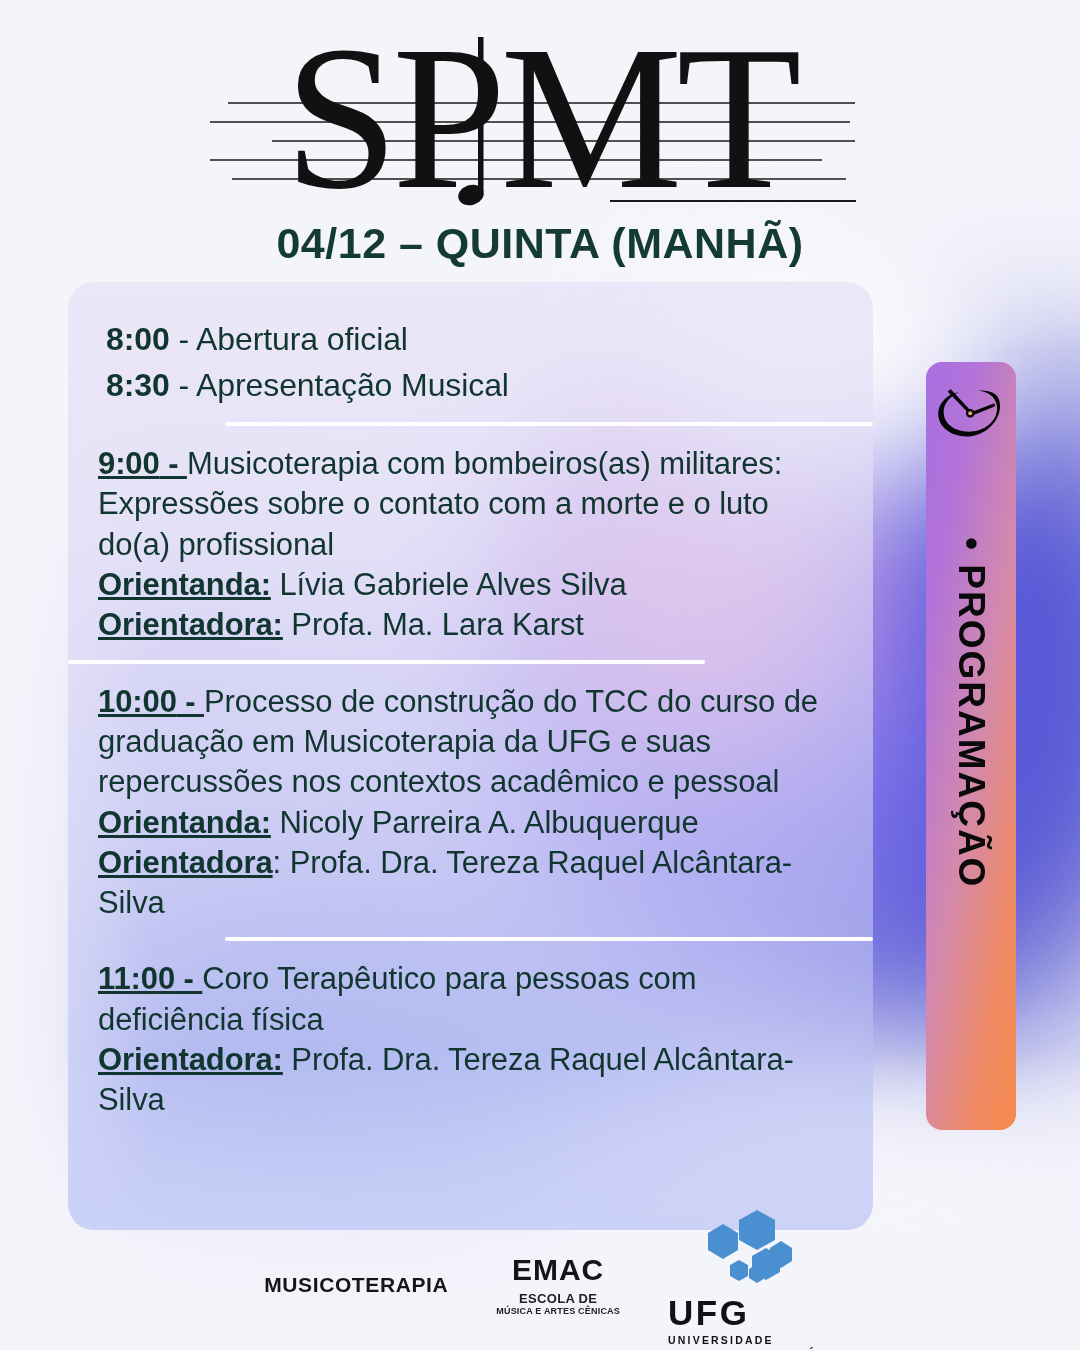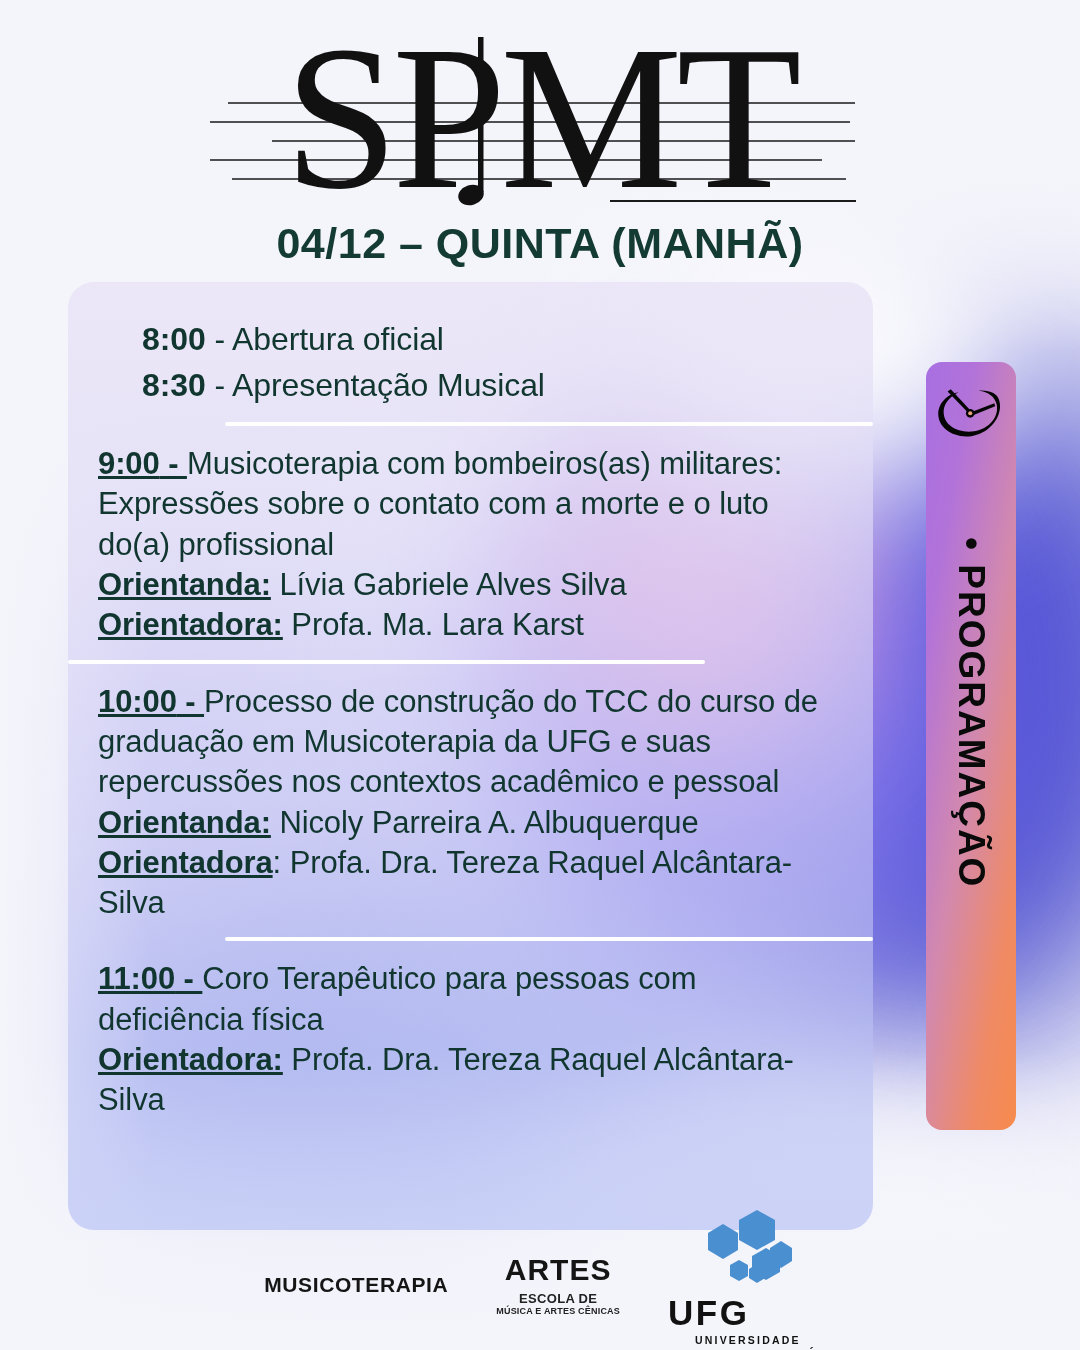--- a/index.html
+++ b/index.html
@@ -99,21 +99,21 @@
   .block{position:relative;}
   .line{
     color:#113630;
     font-size:31px;
     line-height:1.30;
     font-weight:500;
     letter-spacing:-.1px;
   }
   .line.opening{font-size:32px;padding-left:8px;line-height:1.44;}
   .line b{font-weight:800;text-decoration:underline;}
-  .line .t{font-weight:800;margin-left:36px;}
+  .line .t{font-weight:800;}
 
   .divider{
     height:4px;background:#ffffff;border-radius:2px;
     margin:14px 0 18px 0;
   }
   .divider.right-aligned{margin-left:127px;margin-right:-30px;}
   .divider.left-aligned{margin-left:-30px;width:637px;}
 
   
   .side-pill{
@@ -145,21 +145,21 @@
   .logo-musicoterapia{
     font-size:21px;font-weight:800;letter-spacing:.6px;color:#151515;
   }
   .logo-emac{text-align:center;line-height:1;}
   .logo-emac .emac-main{font-size:30px;font-weight:800;letter-spacing:1px;color:#151515;}
   .logo-emac .emac-sub1{font-size:13px;font-weight:700;letter-spacing:.3px;color:#222;margin-top:7px;}
   .logo-emac .emac-sub2{font-size:9px;font-weight:700;letter-spacing:.2px;color:#222;margin-top:2px;}
   .logo-ufg{display:flex;align-items:center;gap:9px;flex-direction:column;}
   .ufg-text{line-height:1;}
   .ufg-text .ufg-main{font-size:35px;font-weight:800;letter-spacing:2.5px;color:#111;}
-  .ufg-text .ufg-sub1{font-size:10.5px;font-weight:700;letter-spacing:2.2px;color:#111;margin-top:5px;text-align:center;}
+  .ufg-text .ufg-sub1{font-size:10.5px;font-weight:700;letter-spacing:2.2px;color:#111;margin-top:5px;}
   .ufg-text .ufg-sub2{font-size:15px;font-weight:400;letter-spacing:.9px;color:#111;margin-top:2px;}
 </style>
 </head>
 <body>
 
 <div class="bg-layer">
   <div class="blob blob-lilac-left"></div>
   <div class="blob blob-periwinkle-bottom"></div>
   <div class="blob blob-blue-right"></div>
   <div class="blob blob-indigo-right2"></div>
@@ -269,21 +269,21 @@
   <div class="side-text-wrap">
     <div class="side-text">• PROGRAMAÇÃO</div>
   </div>
 </div>
 
 <div class="footer">
 
   <div class="logo-musicoterapia">MUSICOTERAPIA</div>
 
   <div class="logo-emac">
-    <div class="emac-main">ARTES</div>
+    <div class="emac-main">EMAC</div>
     <div class="emac-sub1">ESCOLA DE</div>
     <div class="emac-sub2">MÚSICA E ARTES CÊNICAS</div>
   </div>
 
   <div class="logo-ufg">
     <svg width="92" height="78" viewBox="0 0 92 78">
       <g fill="#4a8fd0">
 
         <polygon points="55,2 73,12 73,32 55,42 37,32 37,12"></polygon>
         <polygon points="21,16 36,25 36,42 21,51 6,42 6,25"></polygon>

